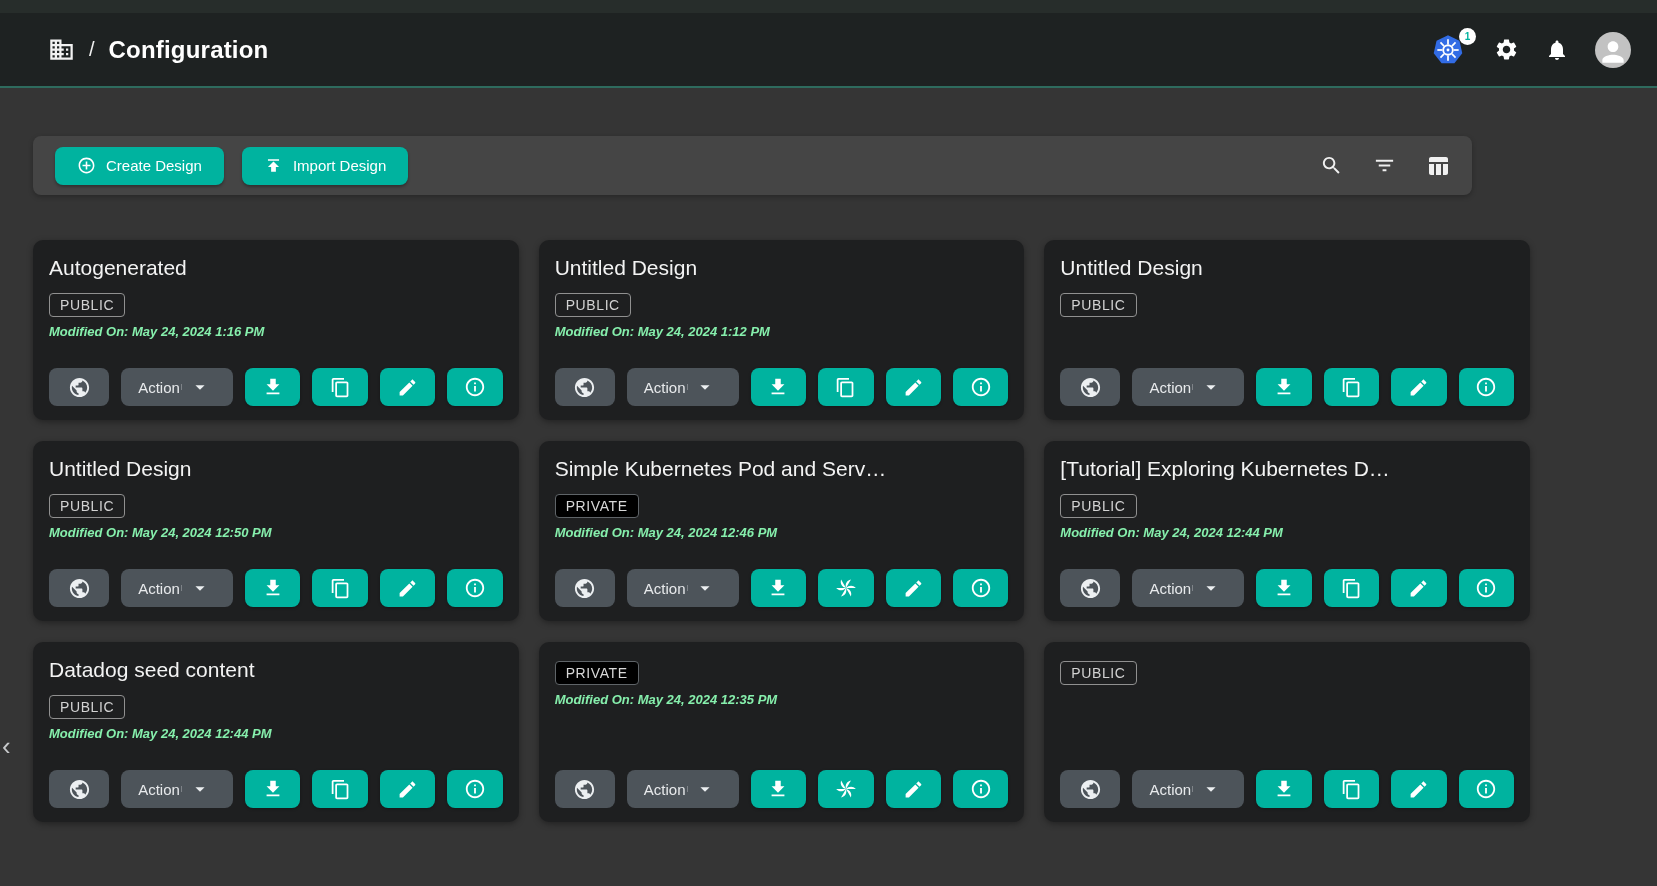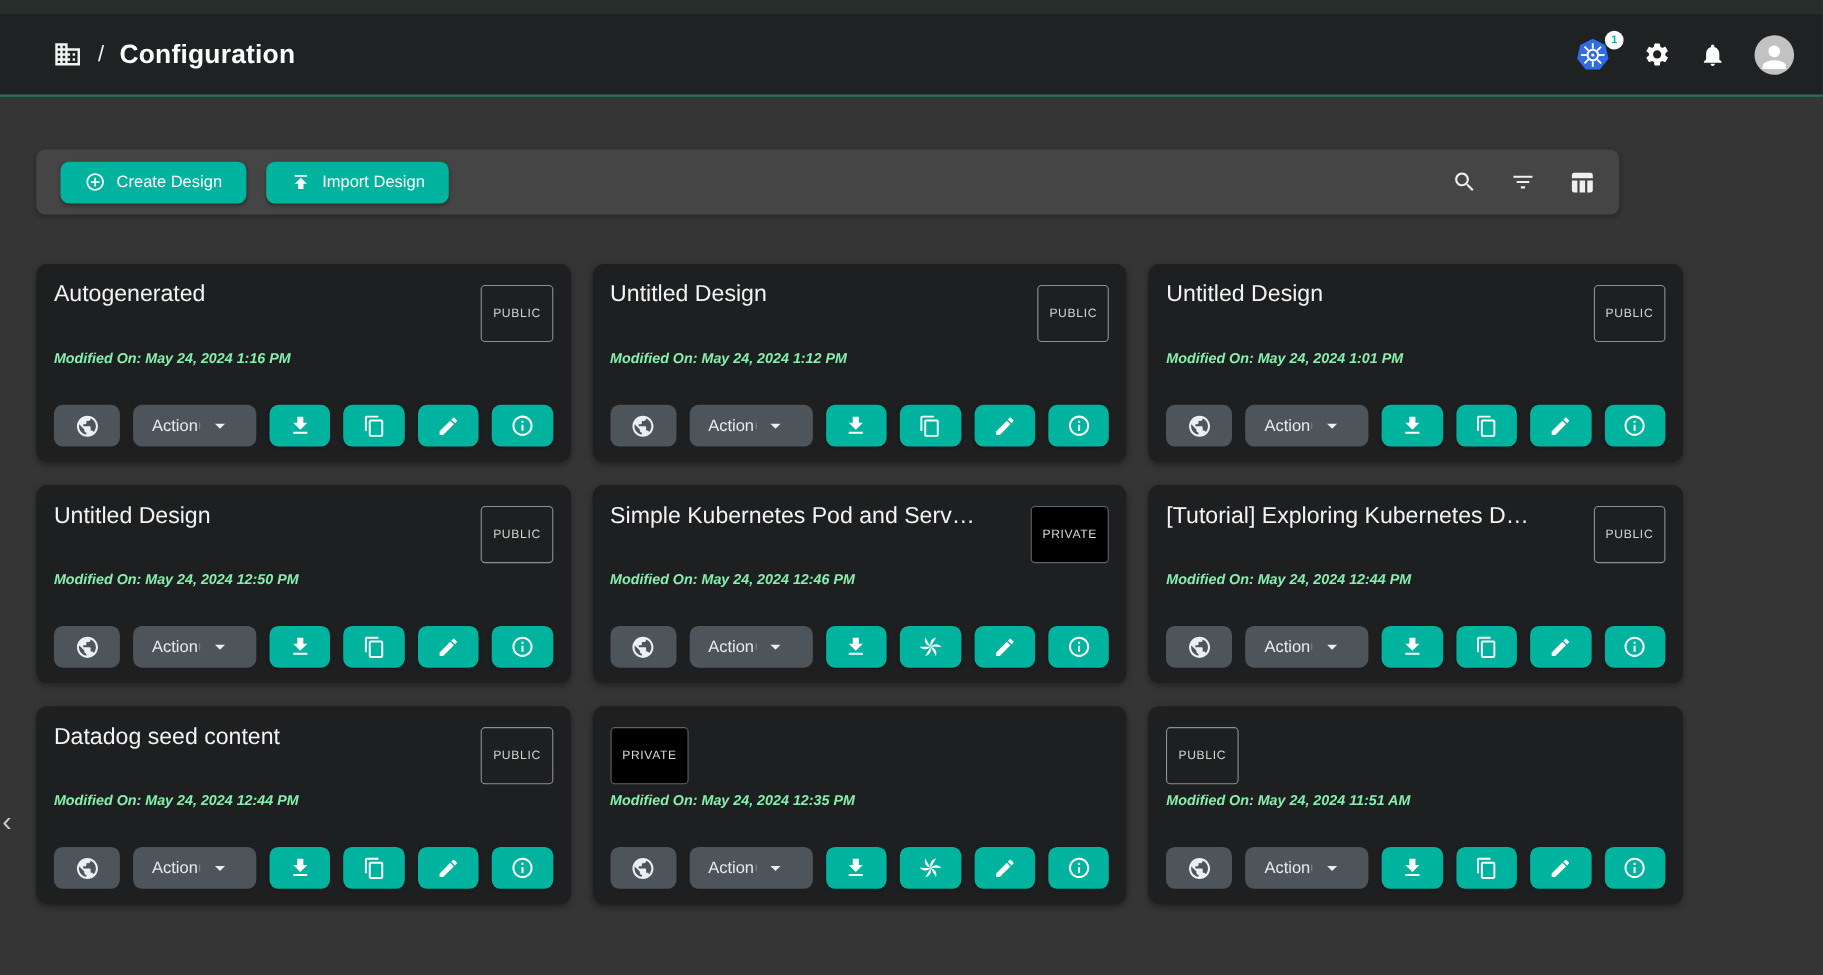--- a/index.html
+++ b/index.html
@@ -74,28 +74,28 @@
     display:grid;
     grid-template-columns:repeat(3,1fr);
     gap:21px 20px;
   }
   .card{
     height:180px;background:var(--card-bg);
     border-radius:10px;padding:16px 16px 14px 16px;
     display:flex;flex-direction:column;
     box-shadow:0 2px 6px rgba(0,0,0,.35);
   }
-  .card-top{display:flex;align-items:flex-start;justify-content:space-between;gap:10px;}
+  .card-top{display:flex;align-items:flex-start;justify-content:space-between;gap:10px;flex-direction:column;}
   .card-title{
     color:#f3f3f3;font-size:21px;font-weight:500;
     white-space:nowrap;overflow:hidden;max-width:390px;
   }
   .badge{
-    font-size:11px;letter-spacing:.6px;border-radius:4px;
-    padding:19px 10px;margin-top:3px;flex:none;
+    font-size:14px;letter-spacing:.6px;border-radius:4px;
+    padding:3px 10px;margin-top:3px;flex:none;
   }
   .badge-public{border:1px solid #909090;color:#d2d2d2;background:transparent;}
   .badge-private{border:1px solid #5f6468;color:#d8d8d8;background:#000000;}
   .card-modified{
     margin-top:7px;color:#86efac;
     font-size:13px;font-style:italic;font-weight:600;
   }
   .card-spacer{flex:1;}
   .card-actions{display:flex;align-items:center;gap:12px;}
   .slate-btn{
@@ -362,21 +362,20 @@
       </button>
 
     </div>
   </section>
 
   <section class="card">
     <div class="card-top">
       <h2 class="card-title">Untitled Design</h2>
       <span class="badge badge-public">PUBLIC</span>
     </div>
-    <div class="card-modified">Modified On: May 24, 2024 1:01 PM</div>
     <div class="card-spacer"></div>
     <div class="card-actions">
 
       <button class="slate-btn globe-btn">
         <span>
           <svg width="23" height="23" viewBox="0 0 24 24" fill="#eceff1">
               <path d="M12 2C6.48 2 2 6.48 2 12s4.48 10 10 10 10-4.48 10-10S17.52 2 12 2zm-1 17.93c-3.95-.49-7-3.85-7-7.93 0-.62.08-1.21.21-1.79L9 15v1c0 1.1.9 2 2 2v1.93zm6.9-2.54c-.26-.81-1-1.39-1.9-1.39h-1v-3c0-.55-.45-1-1-1H8v-2h2c.55 0 1-.45 1-1V7h2c1.1 0 2-.9 2-2v-.41c2.93 1.19 5 4.06 5 7.41 0 2.08-.8 3.97-2.1 5.39z"></path>
             </svg>
         </span>
       </button>
@@ -758,21 +757,20 @@
         </span>
       </button>
 
     </div>
   </section>
 
   <section class="card">
     <div class="card-top">
       <span class="badge badge-public">PUBLIC</span>
     </div>
-    <div class="card-modified">Modified On: May 24, 2024 11:51 AM</div>
     <div class="card-spacer"></div>
     <div class="card-actions">
 
       <button class="slate-btn globe-btn">
         <span>
           <svg width="23" height="23" viewBox="0 0 24 24" fill="#eceff1">
               <path d="M12 2C6.48 2 2 6.48 2 12s4.48 10 10 10 10-4.48 10-10S17.52 2 12 2zm-1 17.93c-3.95-.49-7-3.85-7-7.93 0-.62.08-1.21.21-1.79L9 15v1c0 1.1.9 2 2 2v1.93zm6.9-2.54c-.26-.81-1-1.39-1.9-1.39h-1v-3c0-.55-.45-1-1-1H8v-2h2c.55 0 1-.45 1-1V7h2c1.1 0 2-.9 2-2v-.41c2.93 1.19 5 4.06 5 7.41 0 2.08-.8 3.97-2.1 5.39z"></path>
             </svg>
         </span>
       </button>

